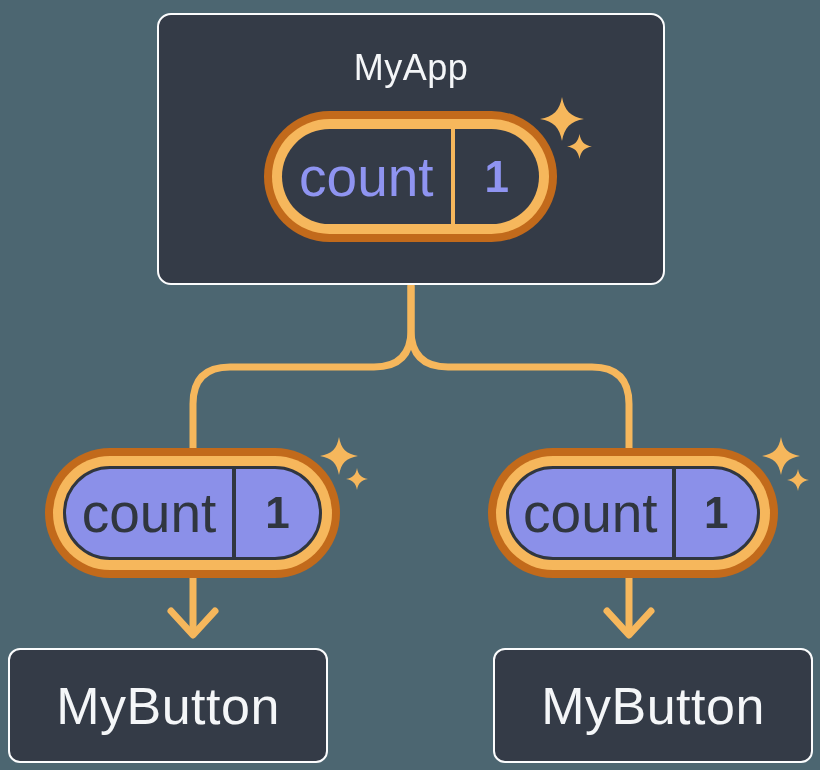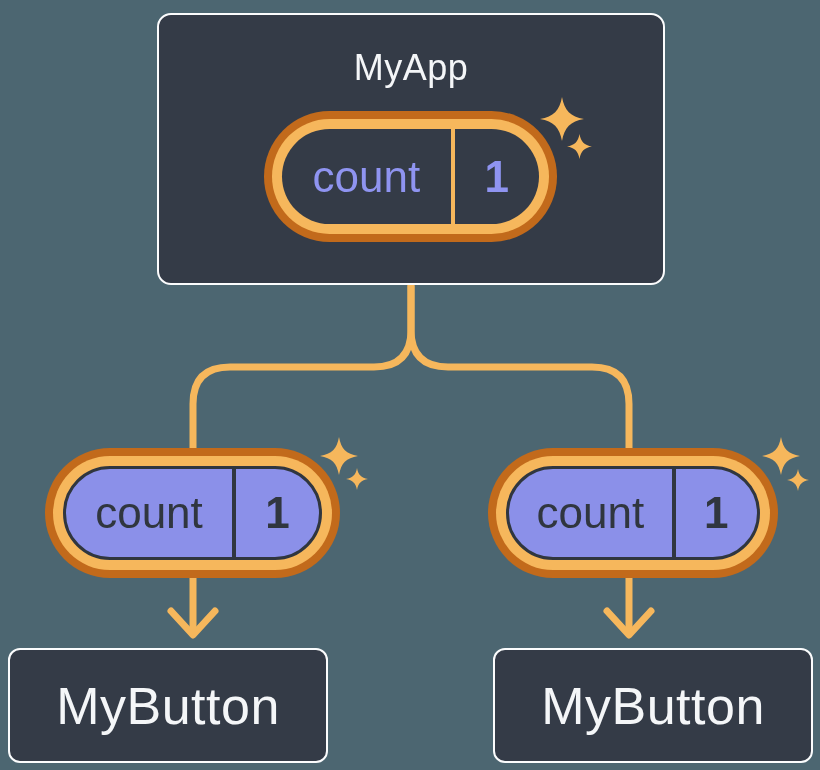--- a/index.html
+++ b/index.html
@@ -76,21 +76,21 @@
     overflow:hidden;
   }
   .pill-inner.on-dark{background:var(--box-fill);}
   .pill-inner.on-light{
     background:var(--pill-fill);
     border:3px solid var(--pill-ink);
   }
   .pill-name{
     flex:2;
     display:flex;align-items:center;justify-content:center;
-    font-size:44px;font-weight:500;
+    font-size:55px;font-weight:500;
   }
   .pill-divider{width:4px;}
   .pill-value{
     flex:1;
     display:flex;align-items:center;justify-content:center;
     font-size:44px;font-weight:700;
   }
   .on-dark .pill-name,.on-dark .pill-value{color:var(--pill-text-on-dark);}
   .on-dark .pill-divider{background:var(--orange-light);}
   .on-light .pill-name,.on-light .pill-value{color:var(--pill-ink);}

